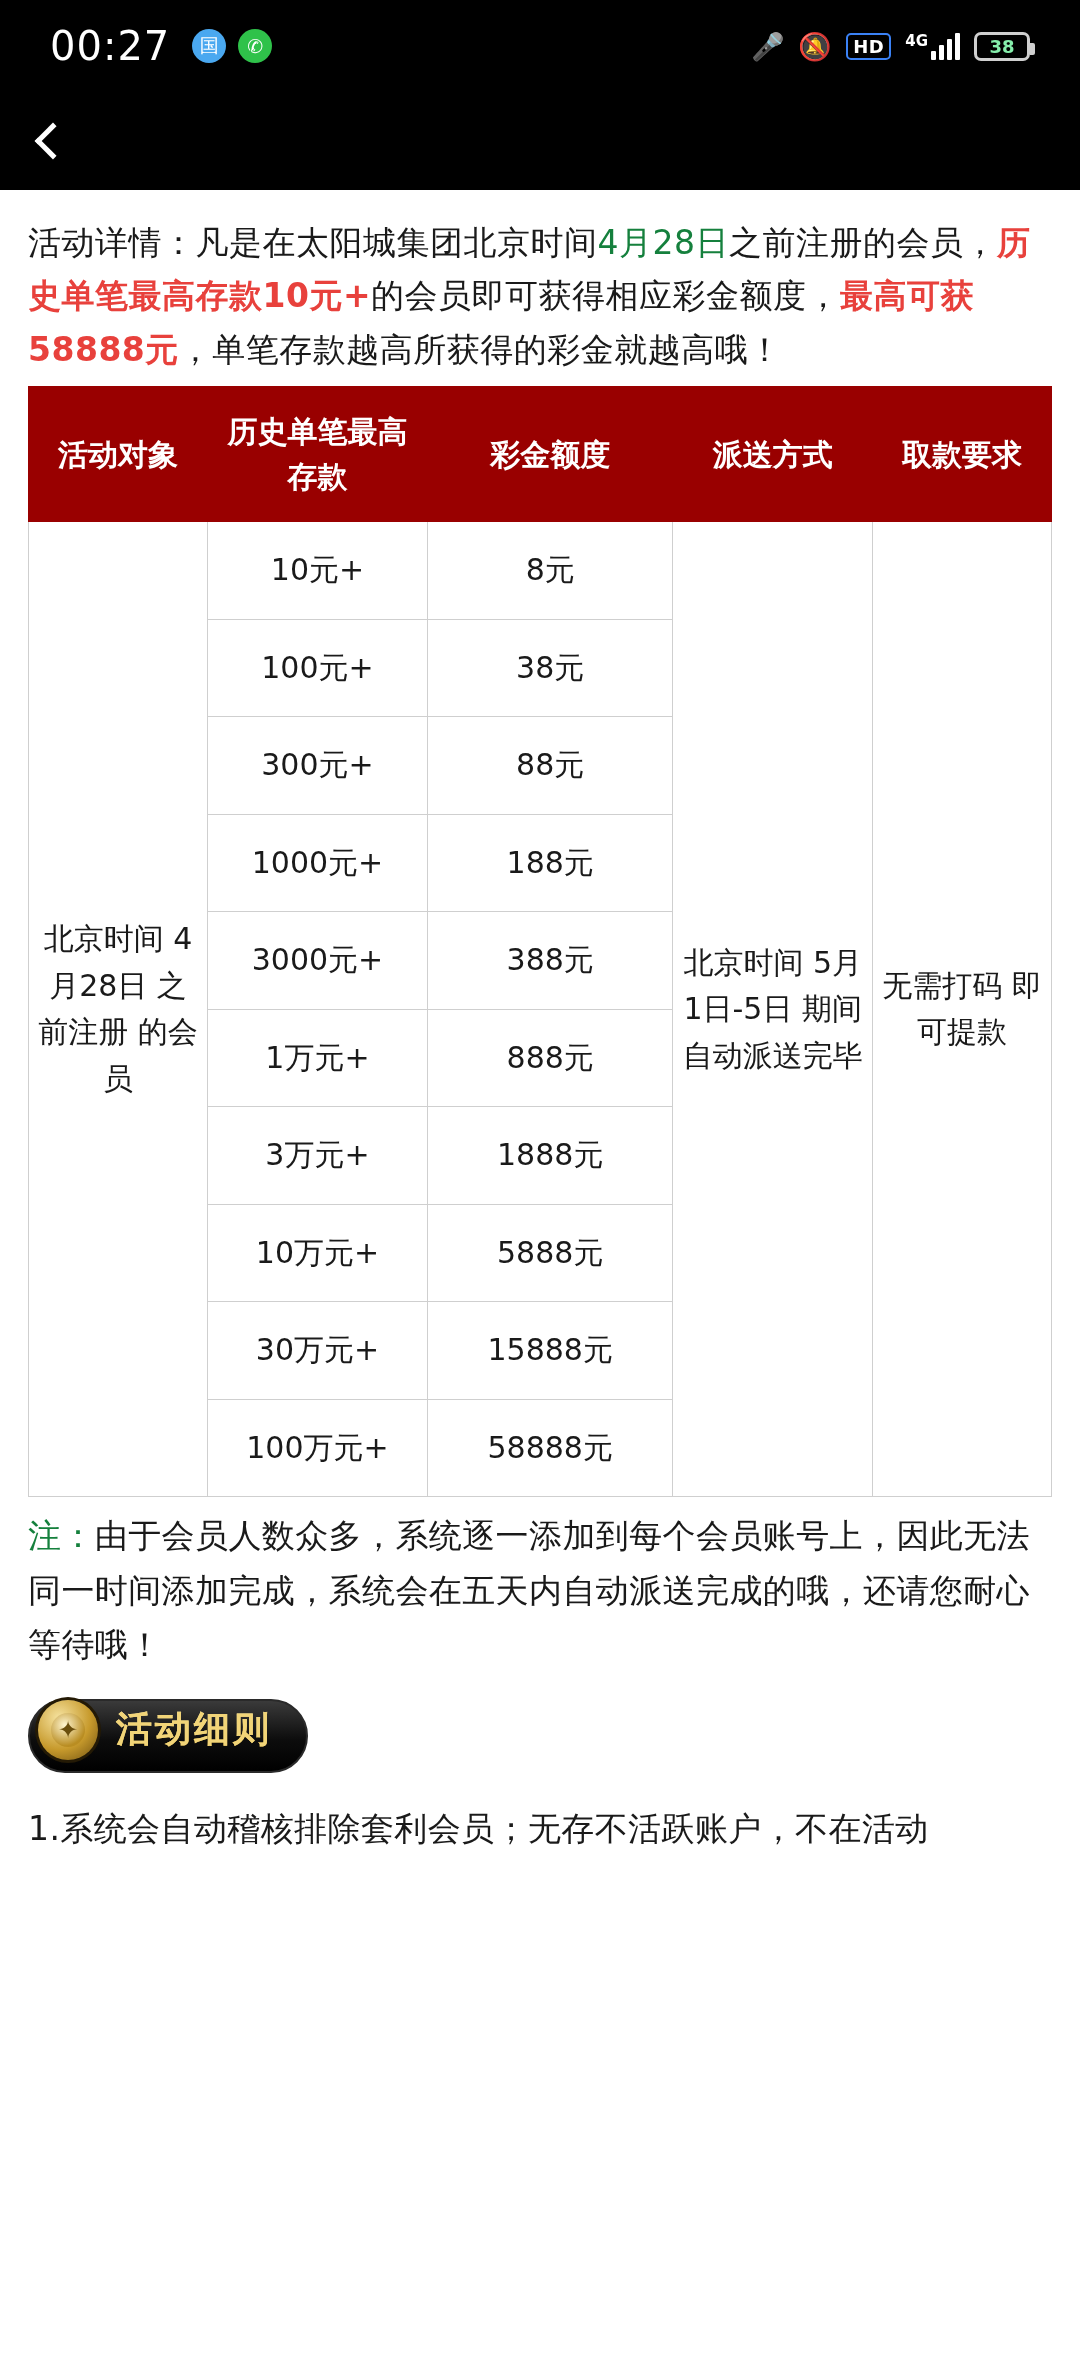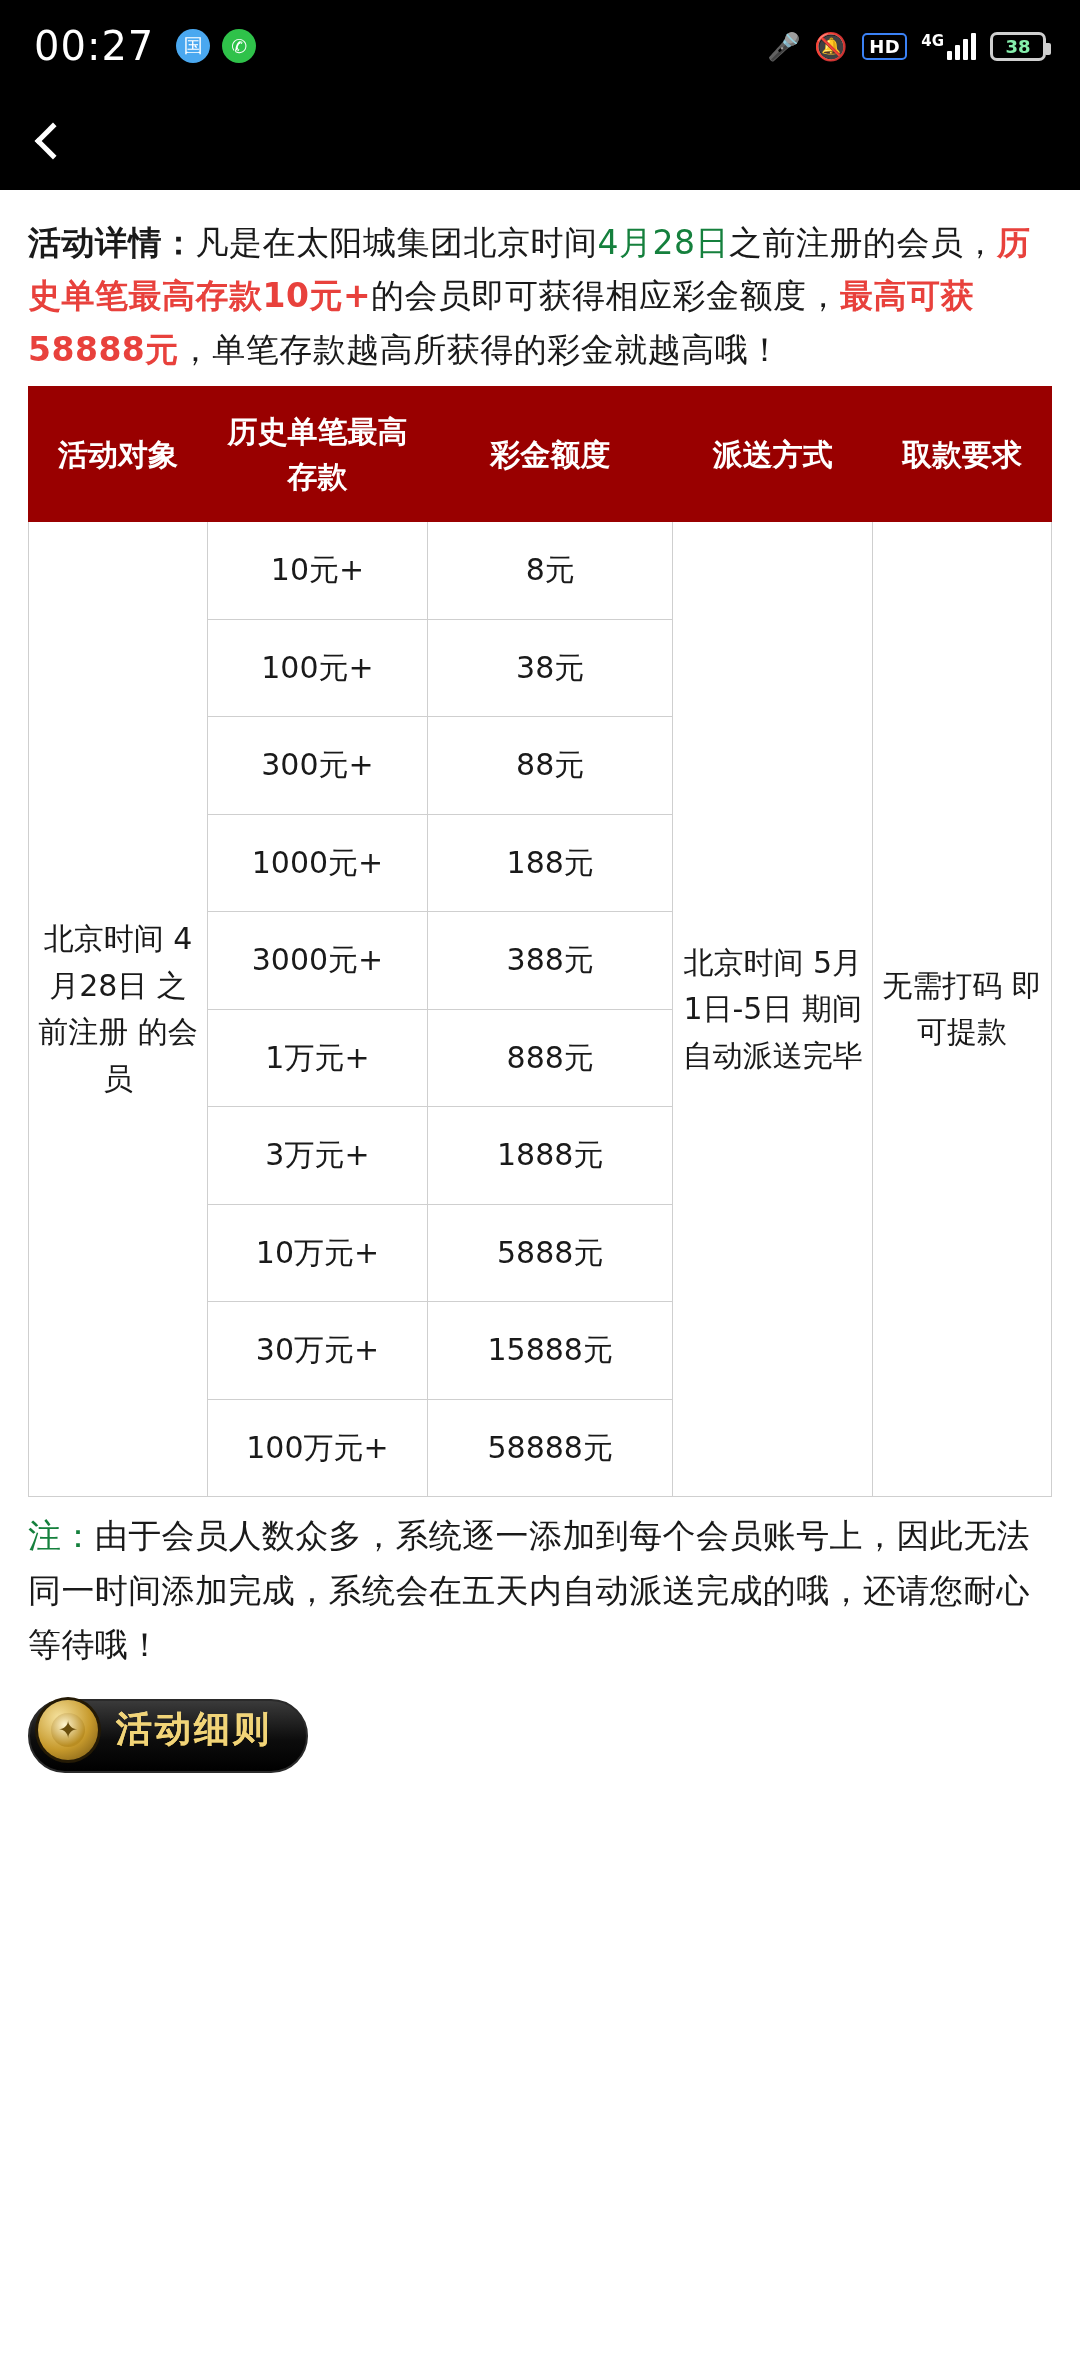--- a/index.html
+++ b/index.html
@@ -11,21 +11,21 @@
     overflow: hidden;
   }
 
   
   .statusbar {
     height: 92px;
     background: #000;
     color: #fff;
     display: flex;
     align-items: center;
-    padding: 0 34px;
+    padding: 0 50px;
     position: relative;
   }
   .sb-time {
     font-size: 40px;
     font-weight: 500;
     letter-spacing: 1px;
   }
   .sb-badges {
     display: flex;
     align-items: center;
@@ -131,21 +131,21 @@
     font-size: 33px;
   }
 
   .para {
     font-size: 33px;
     line-height: 1.62;
     color: #1a1a1a;
     margin: 12px 0 10px 0;
     letter-spacing: 0.5px;
   }
-  .para b { font-weight: 700; }
+  .para b { font-weight: 400; }
   .red { color: #15803d; }
   .red-b { color: #e8413c; font-weight: 700; }
 
   
   table.promo {
     width: 100%;
     border-collapse: collapse;
     table-layout: fixed;
     margin-top: 4px;
   }
@@ -346,14 +346,15 @@
 
   <p class="note">
     <span class="red">注：</span><span>由于会员人数众多，系统逐一添加到每个会员账号上，因此无法同一时间添加完成，系统会在五天内自动派送完成的哦，还请您耐心等待哦！</span>
   </p>
 
   <div class="rules-badge">
     <span class="rules-seal"></span>
     <span class="rules-text">活动细则</span>
   </div>
 
+  <p class="rules-line">1.系统会自动稽核排除套利会员；无存不活跃账户，不在活动</p>
 
 </div>
 
 </body></html>

